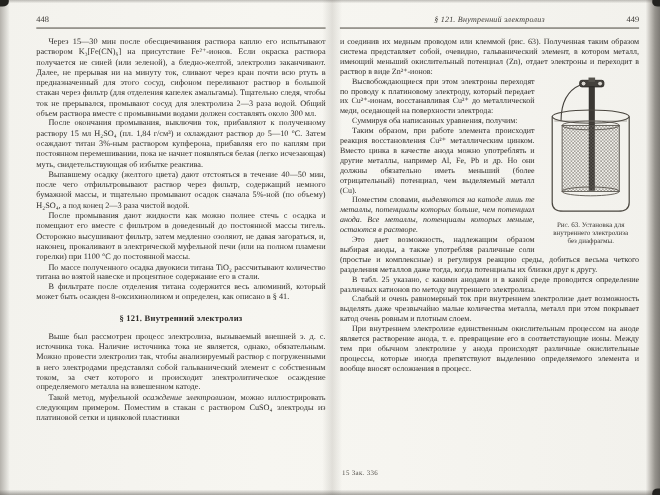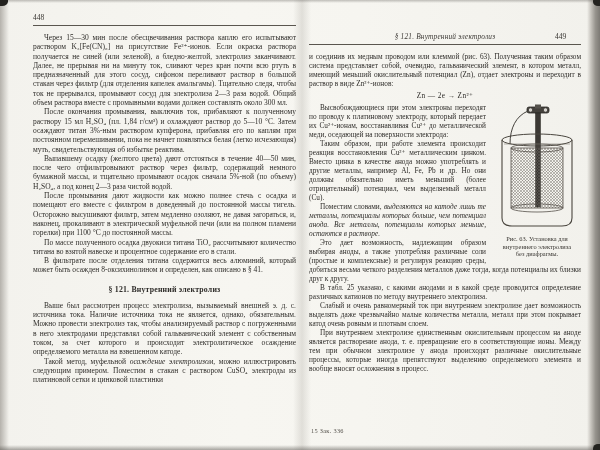--- a/index.html
+++ b/index.html
@@ -25,21 +25,21 @@
   .page-right { left: 309px; width: 272px; }
 
   .running-head {
     display: flex; align-items: baseline;
     font-size: 7.3px; line-height: 9px;
     border-bottom: 1px solid #5a564f;
     padding-bottom: 3px; margin-bottom: 7px;
     color: #3a3733;
   }
   .running-head .pagenum { width: 26px; font-size: 7.6px; }
-  .page-right .running-head .pagenum { text-align: left; margin-top: 19px; }
+  .page-right .running-head .pagenum { text-align: right; }
   .running-head .head-title {
     flex: 1; text-align: center; font-style: italic; letter-spacing: 0.2px;
   }
 
   .bodytext p {
     margin: 0;
     text-indent: 11px;
     text-align: justify;
     font-size: 7.5px;
     line-height: 9.3px;
@@ -137,21 +137,20 @@
   </div>
 
   <div class="page page-right">
     <div class="running-head">
       <span class="pagenum"></span>
       <span class="head-title">§ 121. Внутренний электролиз</span>
       <span class="pagenum">449</span>
     </div>
     <div class="bodytext">
       <p class="noindent">и соединив их медным проводом или клеммой (рис. 63). Полученная таким образом система представляет собой, очевидно, гальванический элемент, в котором металл, имеющий меньший окислительный потенциал (Zn), отдает электроны и переходит в раствор в виде Zn²⁺-ионов:</p>
-      <div class="equation">Zn — 2e  →  Zn²⁺</div>
 
       <div class="figure">
         <svg width="86" height="128" viewBox="0 0 86 128">
           <defs>
             <pattern id="mesh" width="3" height="3" patternUnits="userSpaceOnUse">
               <path d="M0,0 L3,3 M3,0 L0,3" stroke="#6e6a63" stroke-width="0.45"></path>
             </pattern>
           </defs>
 
           <rect x="33" y="3" width="22" height="6" rx="2" fill="#44413c" stroke="#2c2a26" stroke-width="0.8"></rect>
@@ -169,20 +168,21 @@
           <rect x="17" y="44" width="52" height="60" fill="url(#mesh)" stroke="#55514a" stroke-width="0.8"></rect>
           <ellipse cx="43" cy="44" rx="26" ry="4" fill="none" stroke="#55514a" stroke-width="0.8"></ellipse>
           <ellipse cx="43" cy="104" rx="26" ry="4" fill="none" stroke="#55514a" stroke-width="0.8"></ellipse>
 
           <line x1="10" y1="40" x2="76" y2="40" stroke="#6e6a63" stroke-width="0.5"></line>
         </svg>
         <div class="caption">Рис. 63. Установка для внутреннего электролиза без диафрагмы.</div>
       </div>
 
       <p>Высвобождающиеся при этом электроны переходят по проводу к платиновому электроду, который передает их Cu²⁺-ионам, восстанавливая Cu²⁺ до металлической меди, оседающей на поверхности электрода:</p>
+      <p>Суммируя оба написанных уравнения, получим:</p>
       <p>Таким образом, при работе элемента происходит реакция восстановления Cu²⁺ металлическим цинком. Вместо цинка в качестве анода можно употреблять и другие металлы, например Al, Fe, Pb и др. Но они должны обязательно иметь меньший (более отрицательный) потенциал, чем выделяемый металл (Cu).</p>
       <p><span>Поместим словами, </span><span class="em-inline">выделяются на катоде лишь те металлы, потенциалы которых больше, чем потенциал анода. Все металлы, потенциалы которых меньше, остаются в растворе.</span></p>
       <p>Это дает возможность, надлежащим образом выбирая аноды, а также употребляя различные соли (простые и комплексные) и регулируя реакцию среды, добиться весьма четкого разделения металлов даже тогда, когда потенциалы их близки друг к другу.</p>
       <p>В табл. 25 указано, с какими анодами и в какой среде проводится определение различных катионов по методу внутреннего электролиза.</p>
       <p>Слабый и очень равномерный ток при внутреннем электролизе дает возможность выделять даже чрезвычайно малые количества металла, металл при этом покрывает катод очень ровным и плотным слоем.</p>
       <p>При внутреннем электролизе единственным окислительным процессом на аноде является растворение анода, т. е. превращение его в соответствующие ионы. Между тем при обычном электролизе у анода происходят различные окислительные процессы, которые иногда препятствуют выделению определяемого элемента и вообще вносят осложнения в процесс.</p>
     </div>
   </div>
 
   <div class="printers-mark">15 Зак. 336</div>

